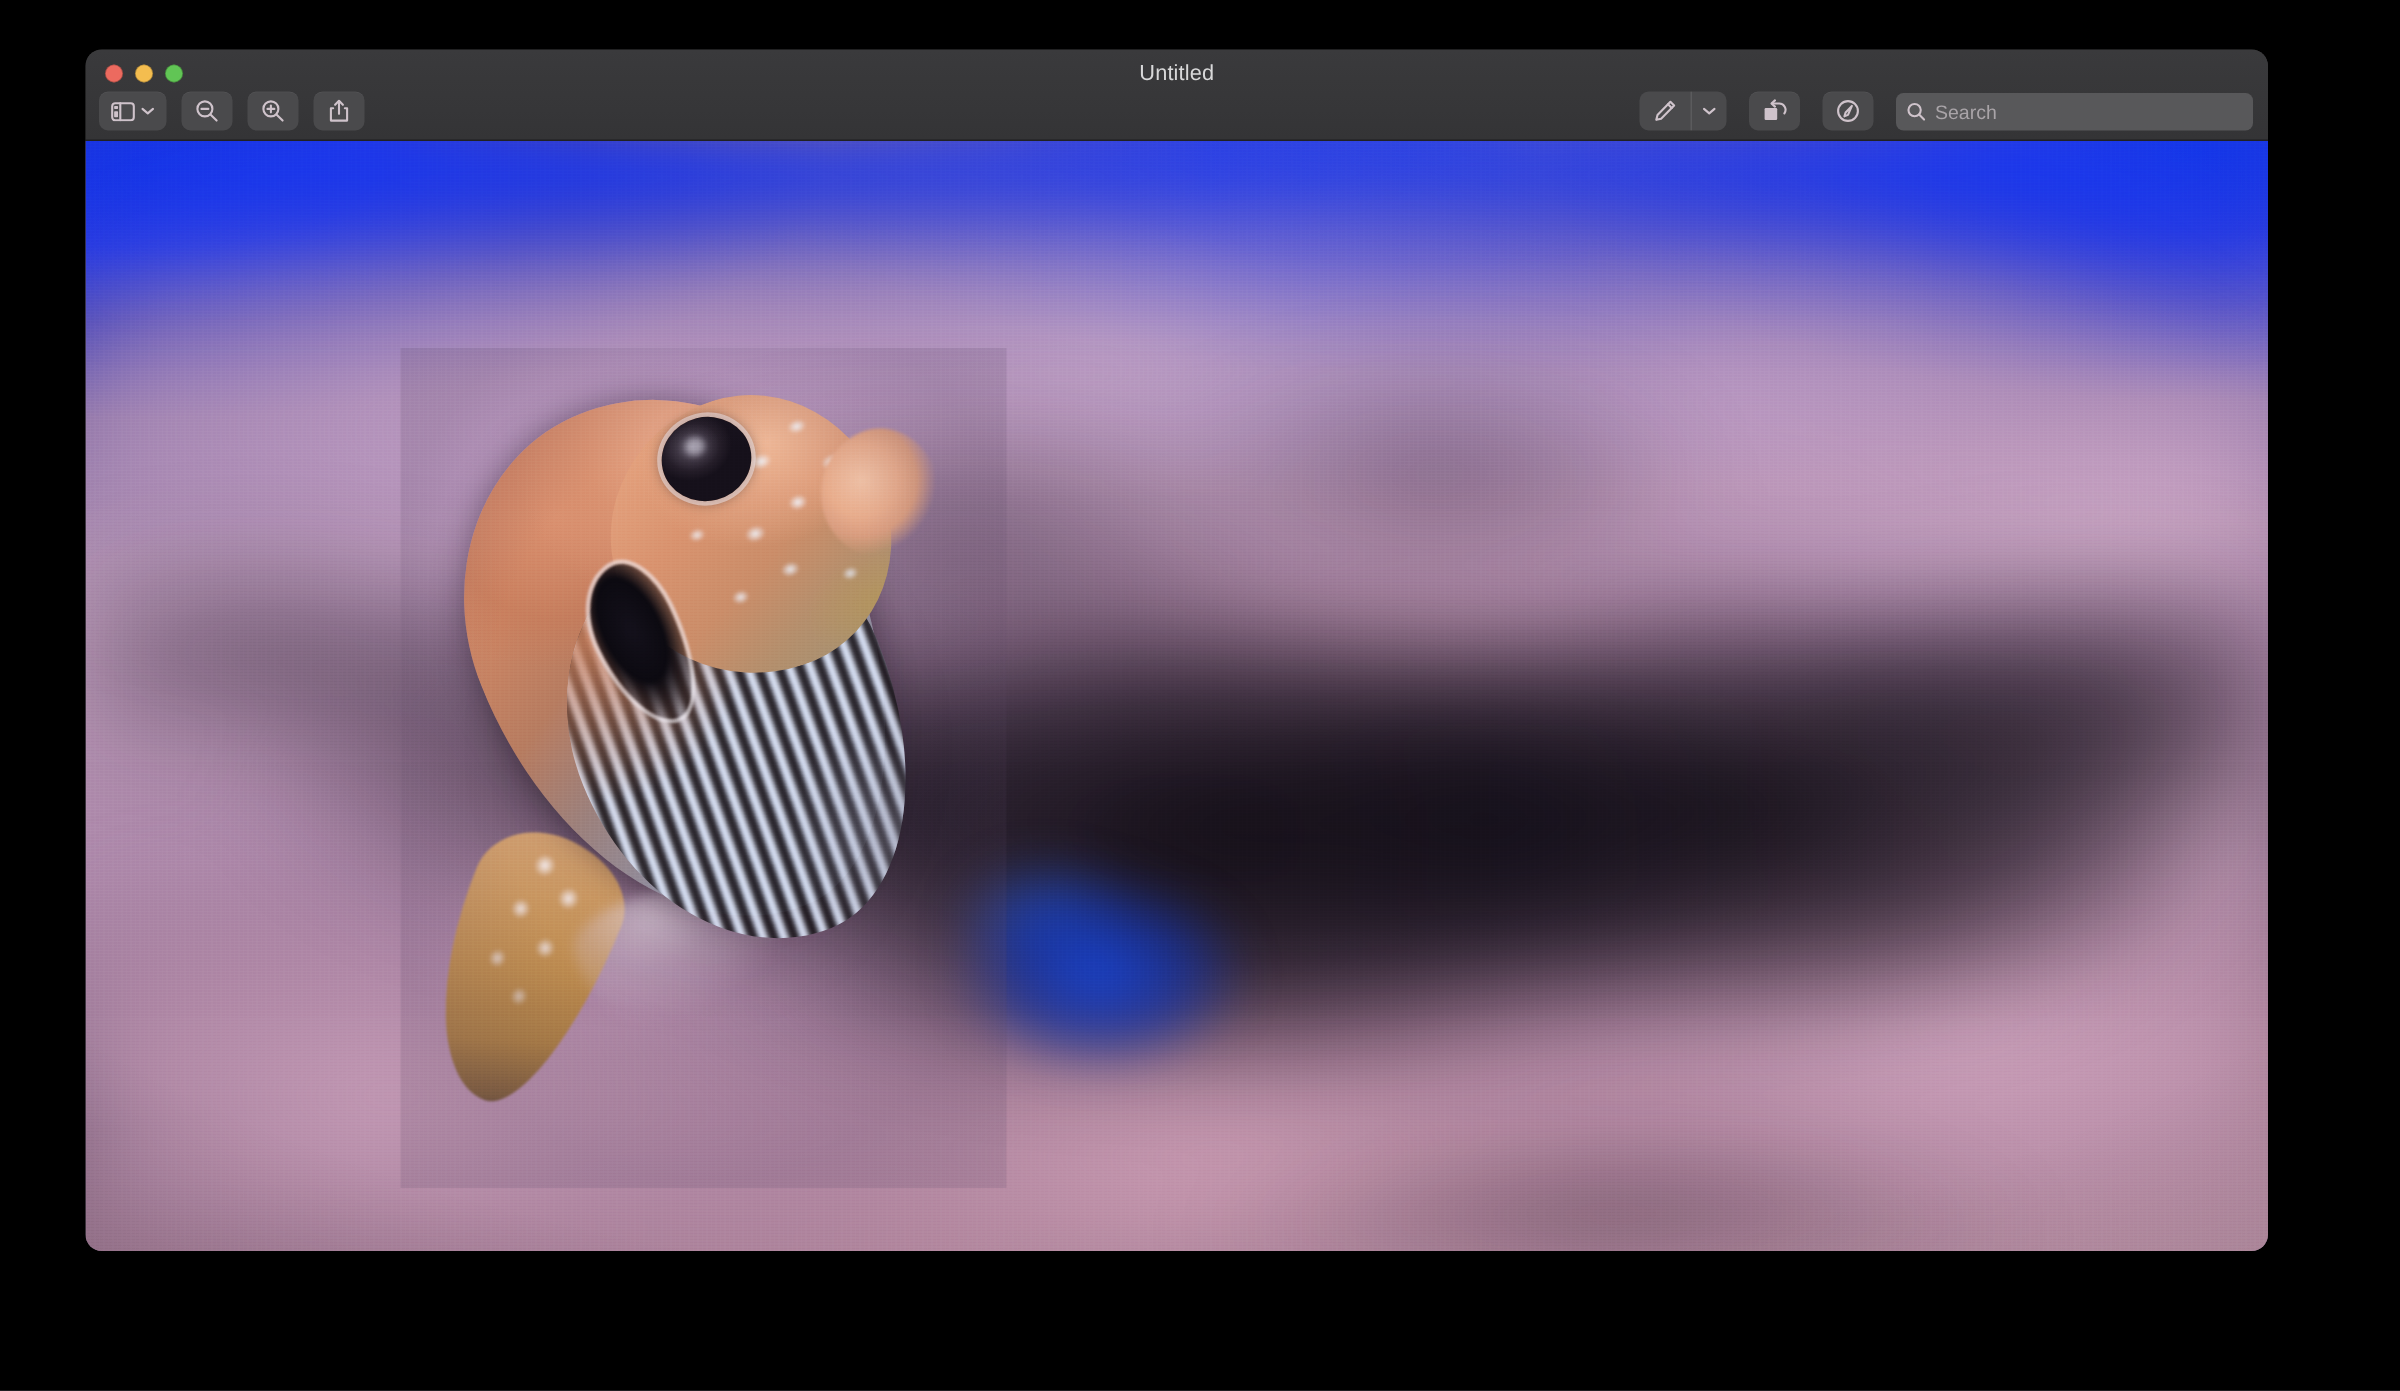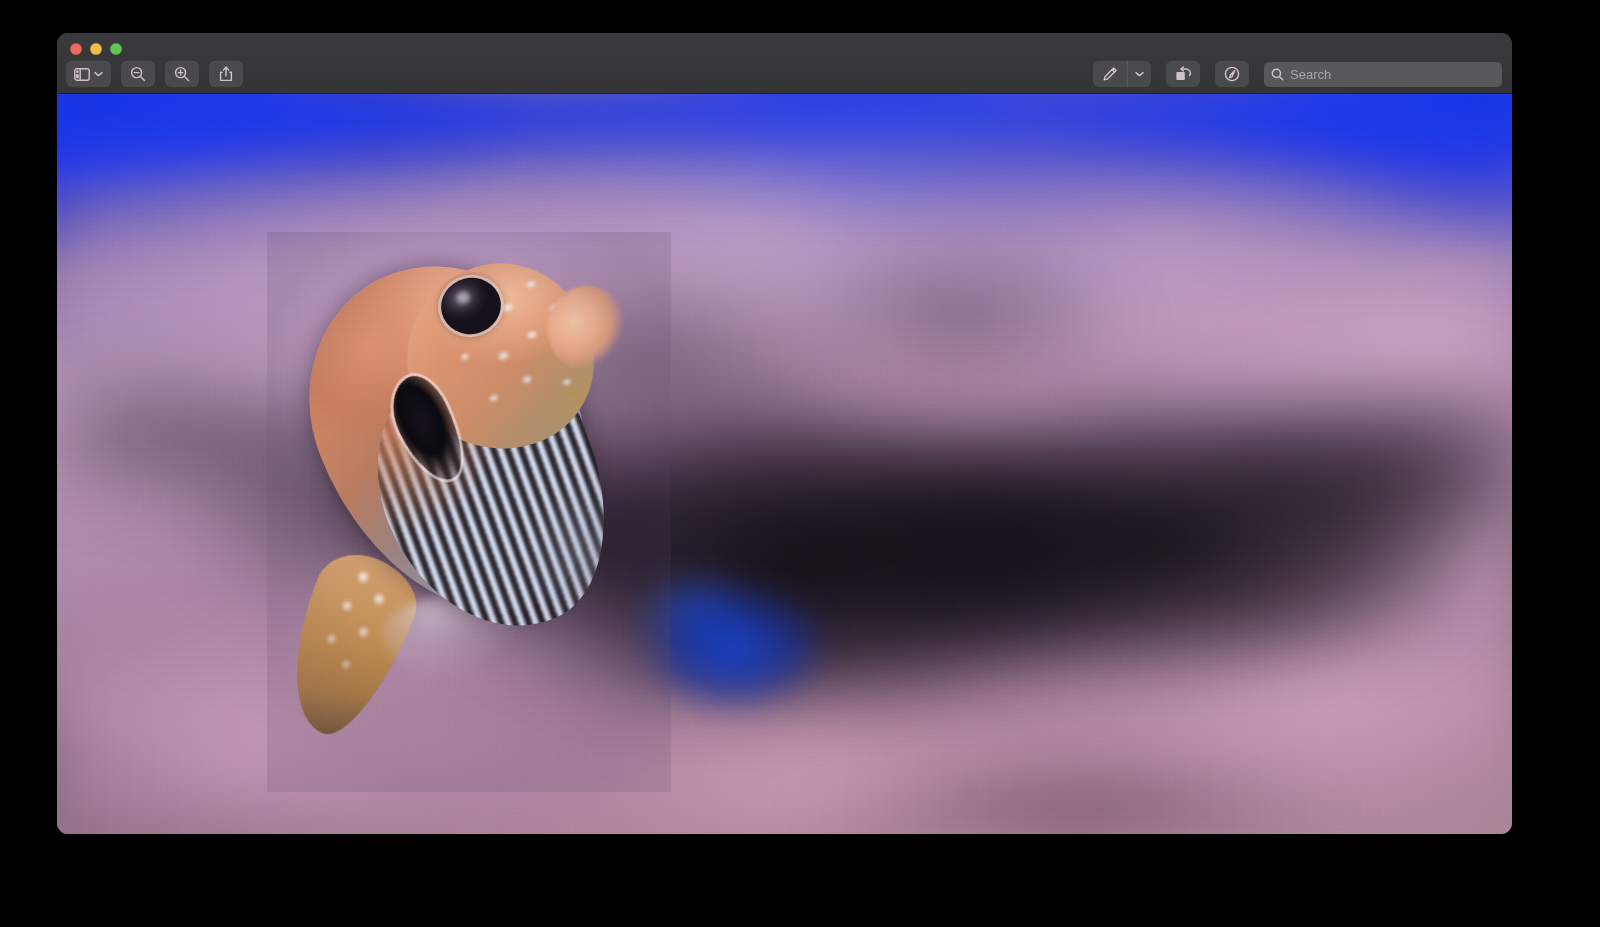--- a/index.html
+++ b/index.html
@@ -449,20 +449,21 @@
   <div class="window">
 
     <div class="titlebar">
 
       <div class="traffic">
         <span class="light close"></span>
         <span class="light min"></span>
         <span class="light max"></span>
       </div>
 
+      <div class="win-title">Untitled</div>
 
       <div class="toolbar-left">
 
         <div class="tbtn wide">
           <span>
             <svg class="ico" width="16" height="13" viewBox="0 0 16 13">
               <rect x="0.8" y="0.8" width="14.4" height="11.4" rx="2"></rect>
               <line x1="6.2" y1="0.8" x2="6.2" y2="12.2"></line>
               <rect class="fillme" x="2.1" y="2.6" width="2.6" height="2.1" rx="0.5"></rect>
               <rect class="fillme" x="2.1" y="6.1" width="2.6" height="4.1" rx="0.5"></rect>

